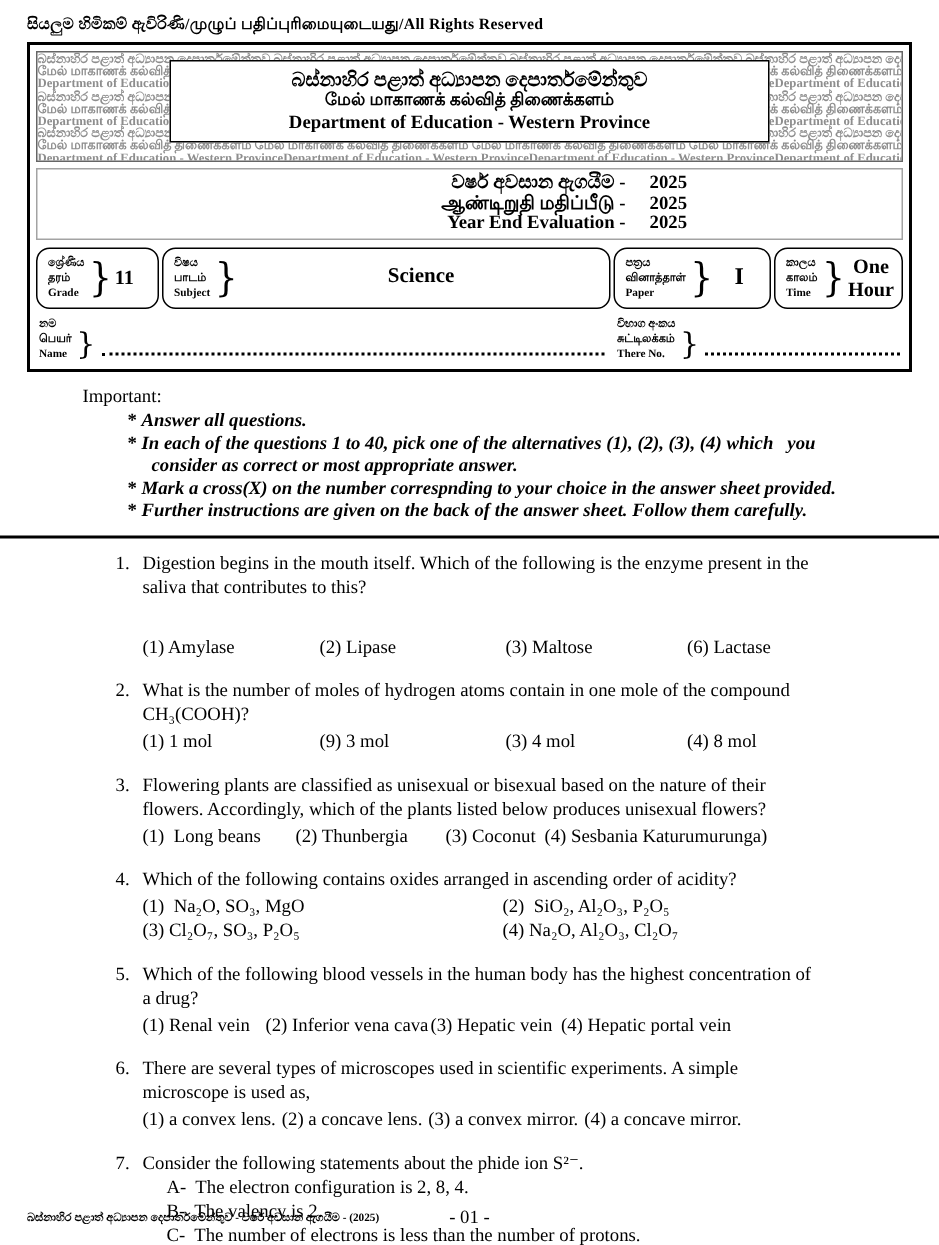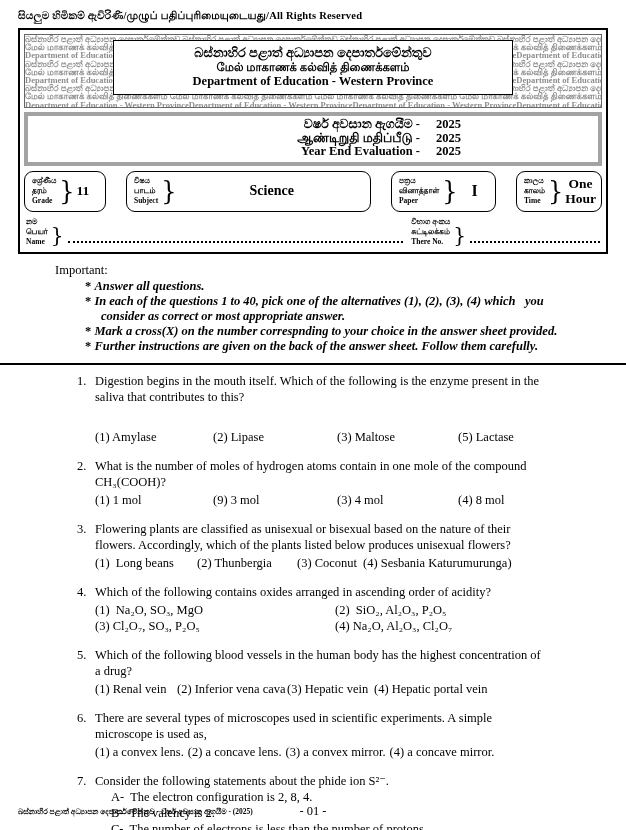--- a/index.html
+++ b/index.html
@@ -16,26 +16,26 @@
   .wm-box { border:1px solid #666; position:relative; height:74px; overflow:hidden; }
   .wm-line { white-space:nowrap; font-size:8.5px; line-height:8.2px; color:#8e8e8e; font-weight:bold; }
   .dept-box {
     position:absolute; left:50%; top:5px; transform:translateX(-50%);
     width:400px; background:#fff; border:1px solid #000; text-align:center; padding:4px 2px 5px;
   }
   .dept-si { font-size:13px; font-weight:bold; line-height:15px; }
   .dept-ta { font-size:11.5px; font-weight:bold; line-height:14px; }
   .dept-en { font-size:12.5px; font-weight:bold; line-height:15px; }
 
-  .eval-box { border:4px solid #a3a3a3; margin-top:4px; padding:2px 0 3px; }
+  .eval-box { border:1px solid #a3a3a3; margin-top:4px; padding:2px 0 3px; }
   .eval-row { display:flex; font-weight:bold; font-size:12.5px; line-height:13.5px; }
   .eval-label { flex:0 0 392px; text-align:right; white-space:pre; }
   .eval-year { margin-left:16px; }
 
-  .fields-row { display:flex; margin-top:5px; gap:20px; height:41px; }
+  .fields-row { display:flex; margin-top:5px; gap:2px; height:41px; }
   .fbox { border:1px solid #000; border-radius:9px; display:flex; align-items:center; padding:2px 5px 2px 7px; }
   .flabels { display:flex; flex-direction:column; justify-content:center; font-size:7.5px; line-height:10px; font-weight:bold; white-space:nowrap; }
   .fbrace { font-size:24px; font-weight:normal; margin:0 2px 0 3px; transform:scaleY(1.1); font-family:"DejaVu Serif",serif; }
   .fbox-grade { flex:0 0 82px; }
   .fbox-subject { flex:1 1 auto; }
   .fbox-paper { flex:0 0 105px; }
   .fbox-time { flex:0 0 80px; }
   .fvalue { font-weight:bold; font-size:13.5px; }
   .fvalue-subject { flex:1; text-align:center; font-size:14px; }
   .fvalue-paper { flex:1; text-align:center; font-size:16px; }
@@ -189,21 +189,21 @@
   </div>
 
   <hr class="divider">
 
   <div class="questions" id="questions">
       <div class="question">
         <div class="qnum">1.</div>
         <div class="qbody">
           <div class="qline">Digestion begins in the mouth itself. Which of the following is the enzyme present in the</div>
           <div class="qline">saliva that contributes to this?</div>
-          <div class="qopts"><span class="opt" style="min-width: 118px;">(1) Amylase</span><span class="opt" style="min-width: 124px; margin-top: 22px;">(2) Lipase</span><span class="opt" style="min-width: 121px;">(3) Maltose</span><span class="opt">(5) Lactase</span></div>
+          <div class="qopts"><span class="opt" style="min-width: 118px;">(1) Amylase</span><span class="opt" style="min-width: 124px; margin-top: 22px;">(2) Lipase</span><span class="opt" style="min-width: 121px;">(3) Maltose</span><span class="opt">(6) Lactase</span></div>
         </div>
       </div>
       <div class="question">
         <div class="qnum">2.</div>
         <div class="qbody">
           <div class="qline">What is the number of moles of hydrogen atoms contain in one mole of the compound</div>
           <div class="qline">CH₃(COOH)?</div>
           <div class="qopts"><span class="opt" style="min-width: 118px;">(1) 1 mol</span><span class="opt" style="min-width: 124px;">(9) 3 mol</span><span class="opt" style="min-width: 121px;">(3) 4 mol</span><span class="opt">(4) 8 mol</span></div>
         </div>
       </div>

